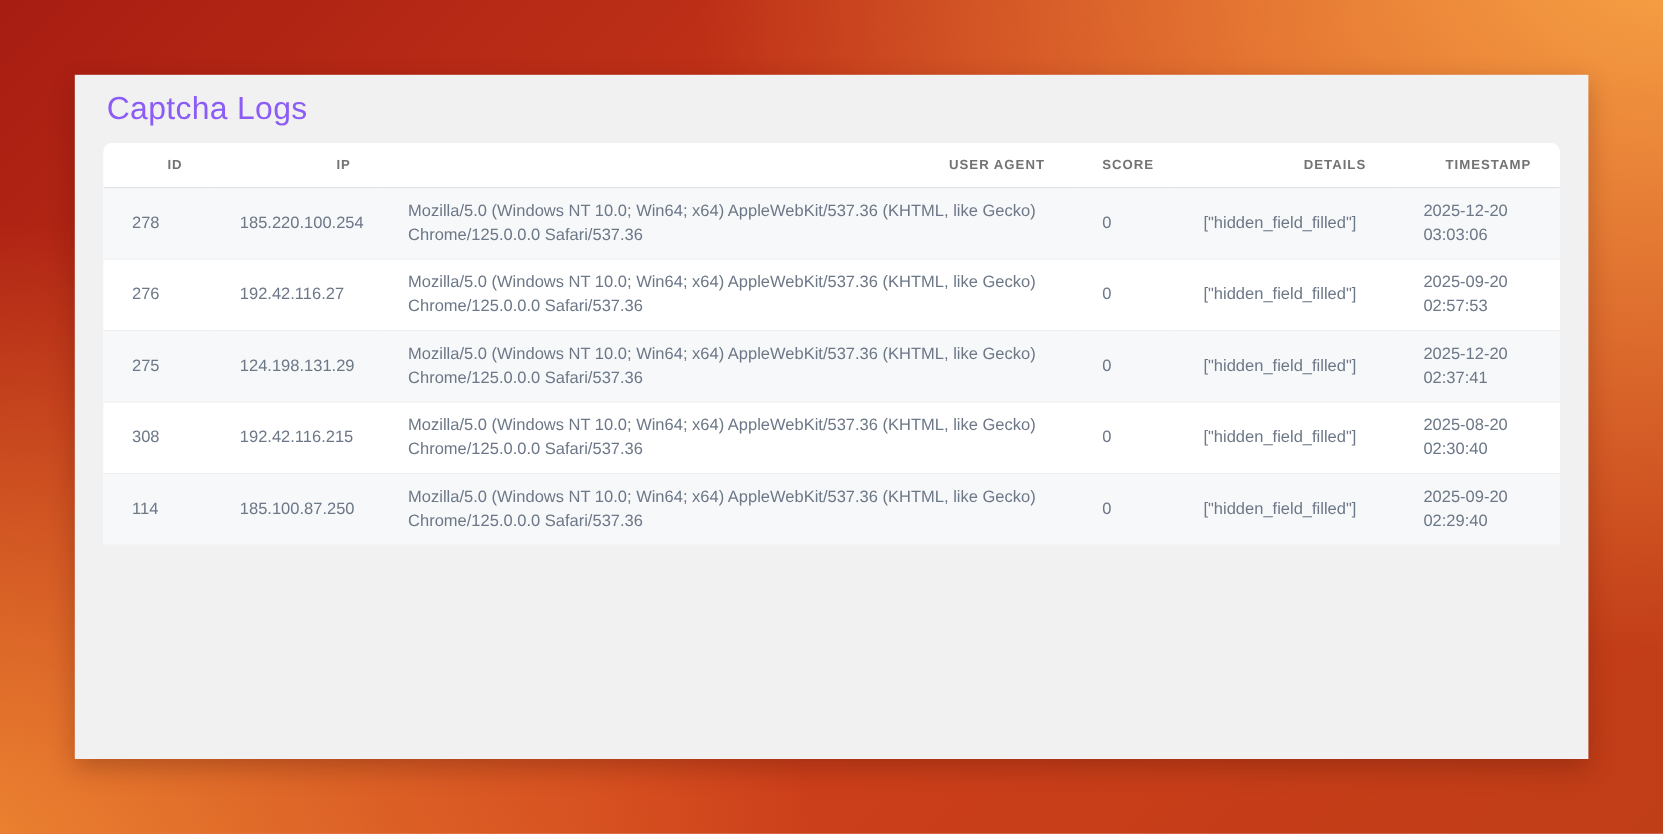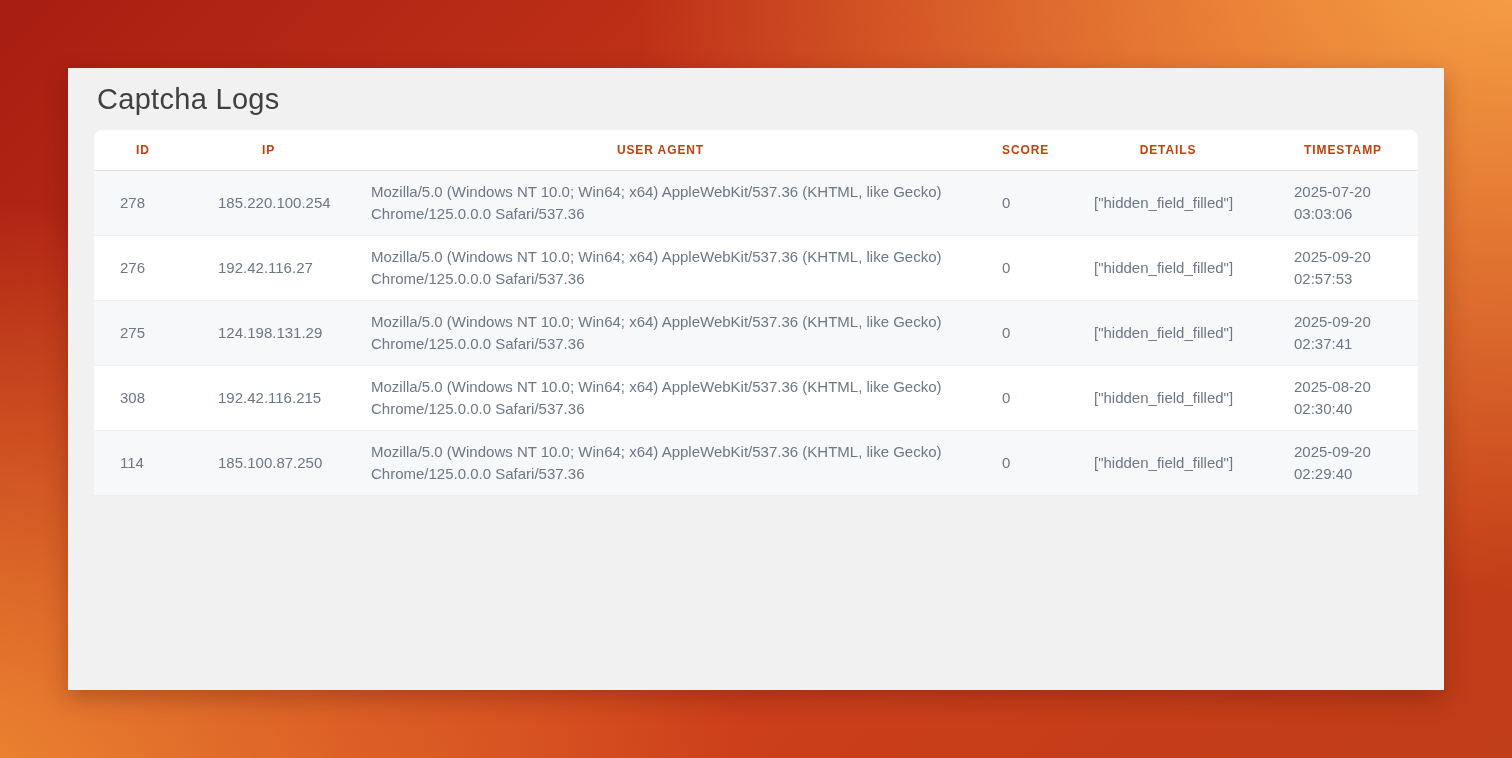--- a/index.html
+++ b/index.html
@@ -29,41 +29,41 @@
     box-shadow: 0 8px 22px rgba(70, 15, 5, 0.30);
     overflow: hidden;
   }
   .page-title {
     margin: 0;
     padding: 15px 0 14px 3px;
     font-size: 29px;
     line-height: 33px;
     font-weight: 500;
     letter-spacing: 0.3px;
-    color: #404040;
+    color: #8b5cf6;
   }
   .table-wrap {
     background: #ffffff;
     border-radius: 8px 8px 0 0;
     overflow: hidden;
   }
   table.log-table {
     width: 100%;
     border-collapse: collapse;
     table-layout: fixed;
   }
   .log-table th {
     height: 40px;
     padding: 0 26px;
-    text-align: center;
+    text-align: right;
     vertical-align: middle;
     font-size: 12px;
     font-weight: bold;
     letter-spacing: 0.9px;
-    color: #c2410c;
+    color: #737373;
     background: #ffffff;
     border-bottom: 1px solid #dee1e5;
     white-space: nowrap;
   }
   .log-table td {
     height: 65px;
     box-sizing: border-box;
     padding: 10px 26px;
     vertical-align: middle;
     font-size: 15px;
@@ -110,37 +110,37 @@
           <th>TIMESTAMP</th>
         </tr>
       </thead>
       <tbody>
           <tr>
     <td>278</td>
     <td>185.220.100.254</td>
     <td>Mozilla/5.0 (Windows NT 10.0; Win64; x64) AppleWebKit/537.36 (KHTML, like Gecko) Chrome/125.0.0.0 Safari/537.36</td>
     <td>0</td>
     <td>["hidden_field_filled"]</td>
-    <td>2025-07-20 03:03:06</td>
+    <td>2025-12-20 03:03:06</td>
   </tr>
           <tr>
     <td>276</td>
     <td>192.42.116.27</td>
     <td>Mozilla/5.0 (Windows NT 10.0; Win64; x64) AppleWebKit/537.36 (KHTML, like Gecko) Chrome/125.0.0.0 Safari/537.36</td>
     <td>0</td>
     <td>["hidden_field_filled"]</td>
     <td>2025-09-20 02:57:53</td>
   </tr>
           <tr>
     <td>275</td>
     <td>124.198.131.29</td>
     <td>Mozilla/5.0 (Windows NT 10.0; Win64; x64) AppleWebKit/537.36 (KHTML, like Gecko) Chrome/125.0.0.0 Safari/537.36</td>
     <td>0</td>
     <td>["hidden_field_filled"]</td>
-    <td>2025-09-20 02:37:41</td>
+    <td>2025-12-20 02:37:41</td>
   </tr>
           <tr>
     <td>308</td>
     <td>192.42.116.215</td>
     <td>Mozilla/5.0 (Windows NT 10.0; Win64; x64) AppleWebKit/537.36 (KHTML, like Gecko) Chrome/125.0.0.0 Safari/537.36</td>
     <td>0</td>
     <td>["hidden_field_filled"]</td>
     <td>2025-08-20 02:30:40</td>
   </tr>
           <tr>

